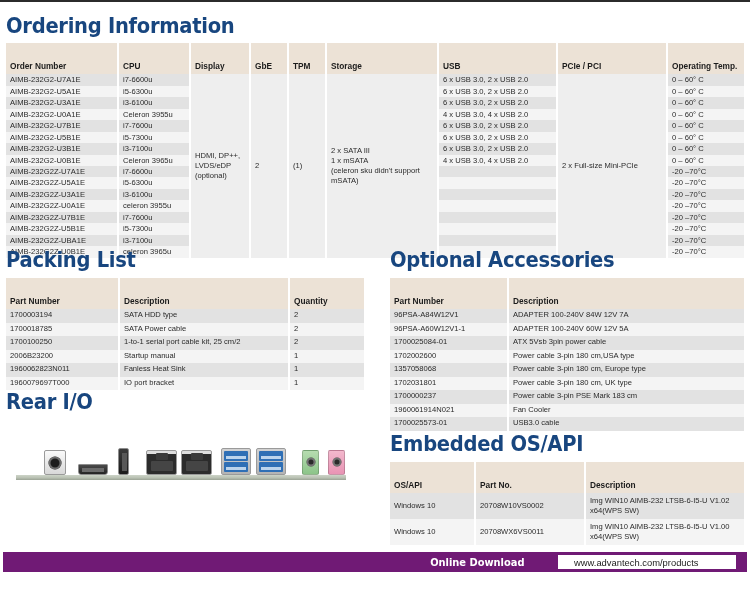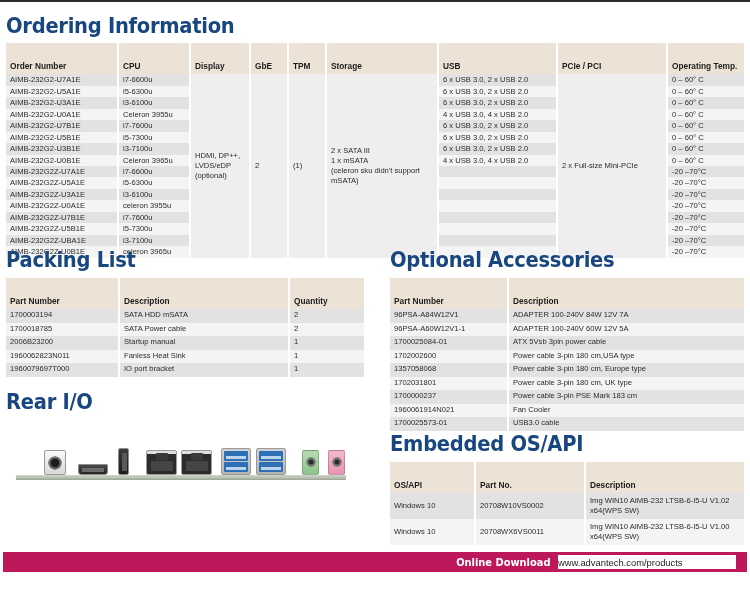--- a/index.html
+++ b/index.html
@@ -212,40 +212,41 @@
   #embedded-section { position: absolute; left: 390px; top: 432px; width: 354px; }
   #embedded-section .sec-title { margin-bottom: 6px; }
   #embedded-table td { height: 26px; vertical-align: middle; }
   #embedded-table td.desc { line-height: 1.35; }
 
   
   #footer-bar {
     position: absolute;
     left: 3px; top: 552px;
     width: 744px; height: 20px;
-    background: #be185d;
+    background: #701a75;
     display: flex;
     align-items: center;
     justify-content: flex-end;
+    gap: 26px;
   }
   #footer-label {
     color: #ffffff;
     font-weight: bold;
     font-size: 10.5px;
     font-family: "DejaVu Sans", sans-serif;
     transform: scaleX(0.94);
     white-space: nowrap;
     padding-right: 5px;
   }
   #footer-url-box {
     background: #ffffff;
     height: 14px;
     display: flex;
     align-items: center;
-    padding: 0 0;
+    padding: 0 16px;
     margin-right: 11px;
     min-width: 178px;
   }
   #footer-url {
     color: #1c1c1c;
     font-size: 9.4px;
     white-space: nowrap;
   }
 </style>
 </head>
@@ -403,26 +404,31 @@
       <thead>
         <tr>
           <th>Part Number</th>
           <th>Description</th>
           <th>Quantity</th>
         </tr>
       </thead>
       <tbody id="packing-body">
           <tr>
             <td>1700003194</td>
-            <td>SATA HDD mSATA</td>
+            <td>SATA HDD type</td>
             <td>2</td>
           </tr>
           <tr>
             <td>1700018785</td>
             <td>SATA Power cable</td>
+            <td>2</td>
+          </tr>
+          <tr>
+            <td>1700100250</td>
+            <td>1-to-1 serial port cable kit, 25 cm/2</td>
             <td>2</td>
           </tr>
           <tr>
             <td>2006B23200</td>
             <td>Startup manual</td>
             <td>1</td>
           </tr>
           <tr>
             <td>1960062823N011</td>
             <td>Fanless Heat Sink</td>

